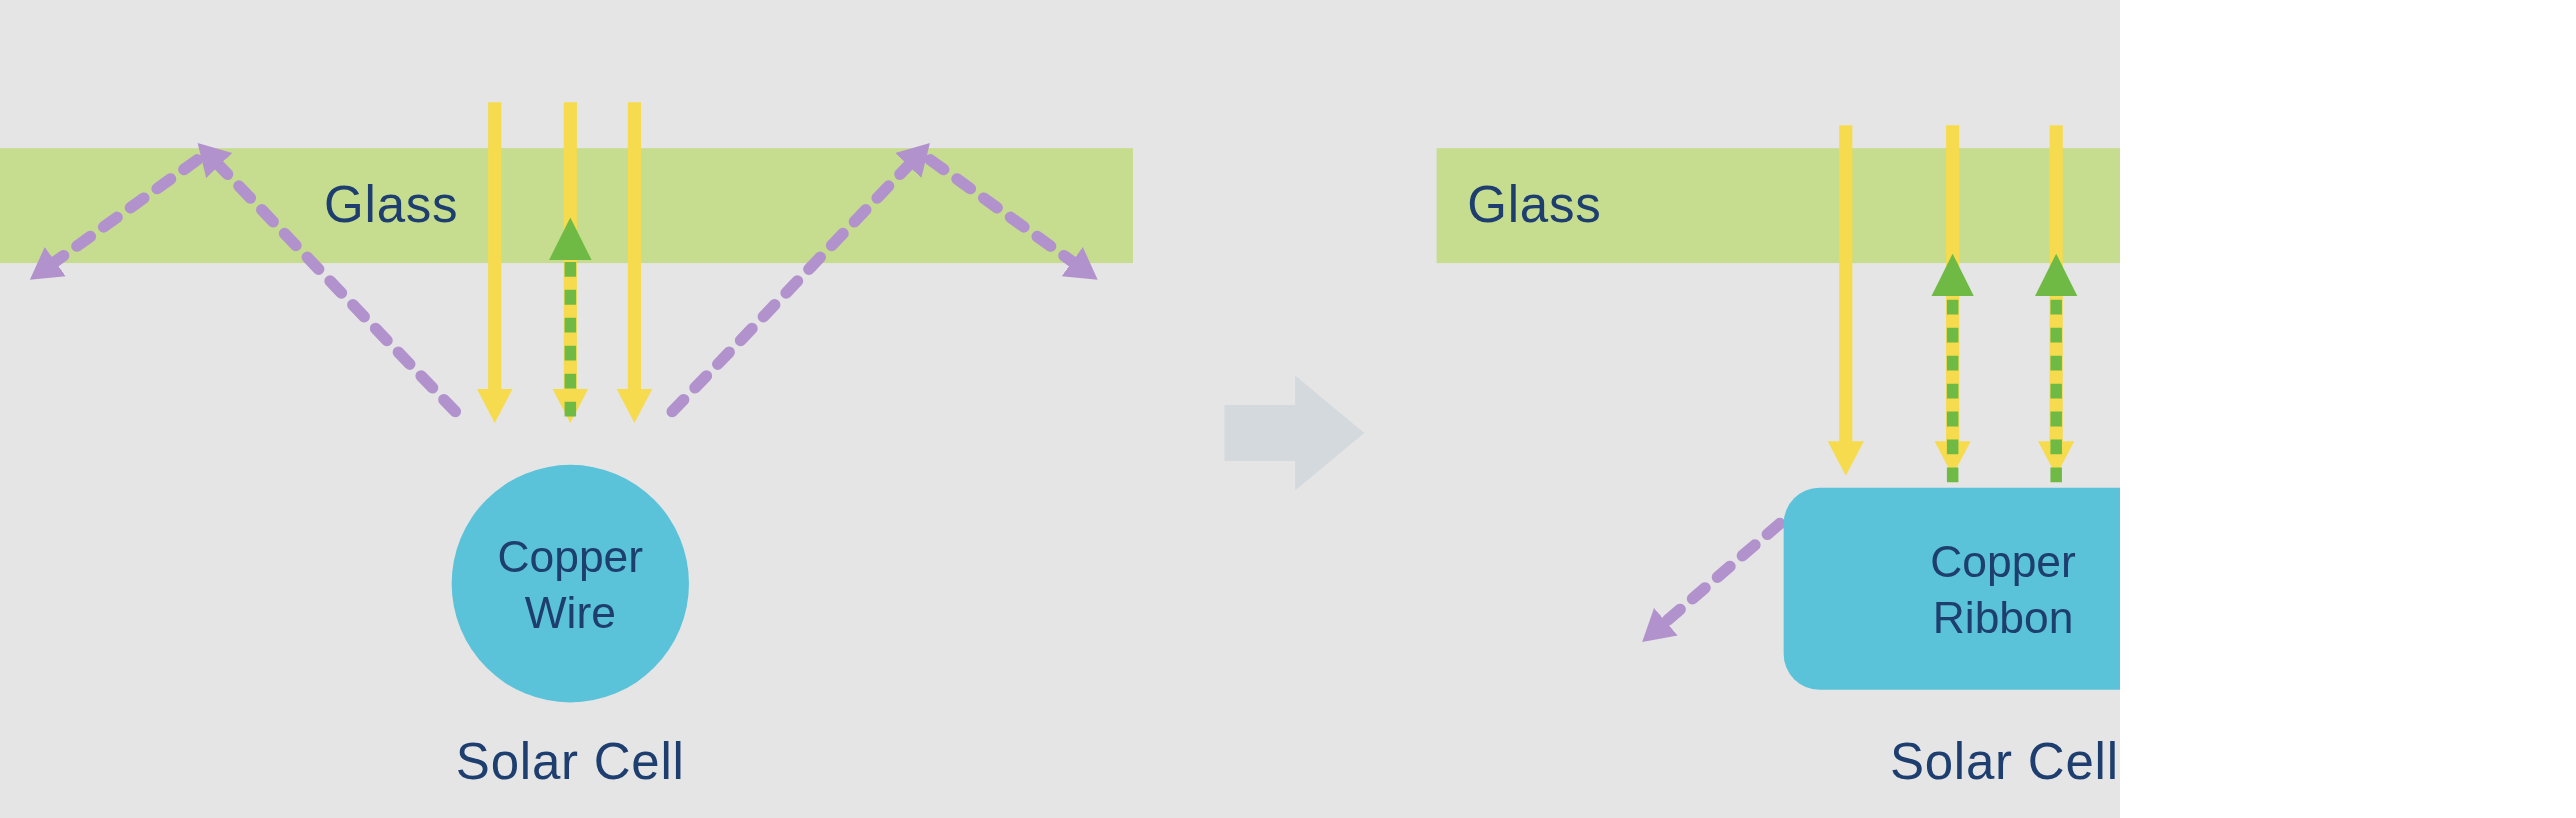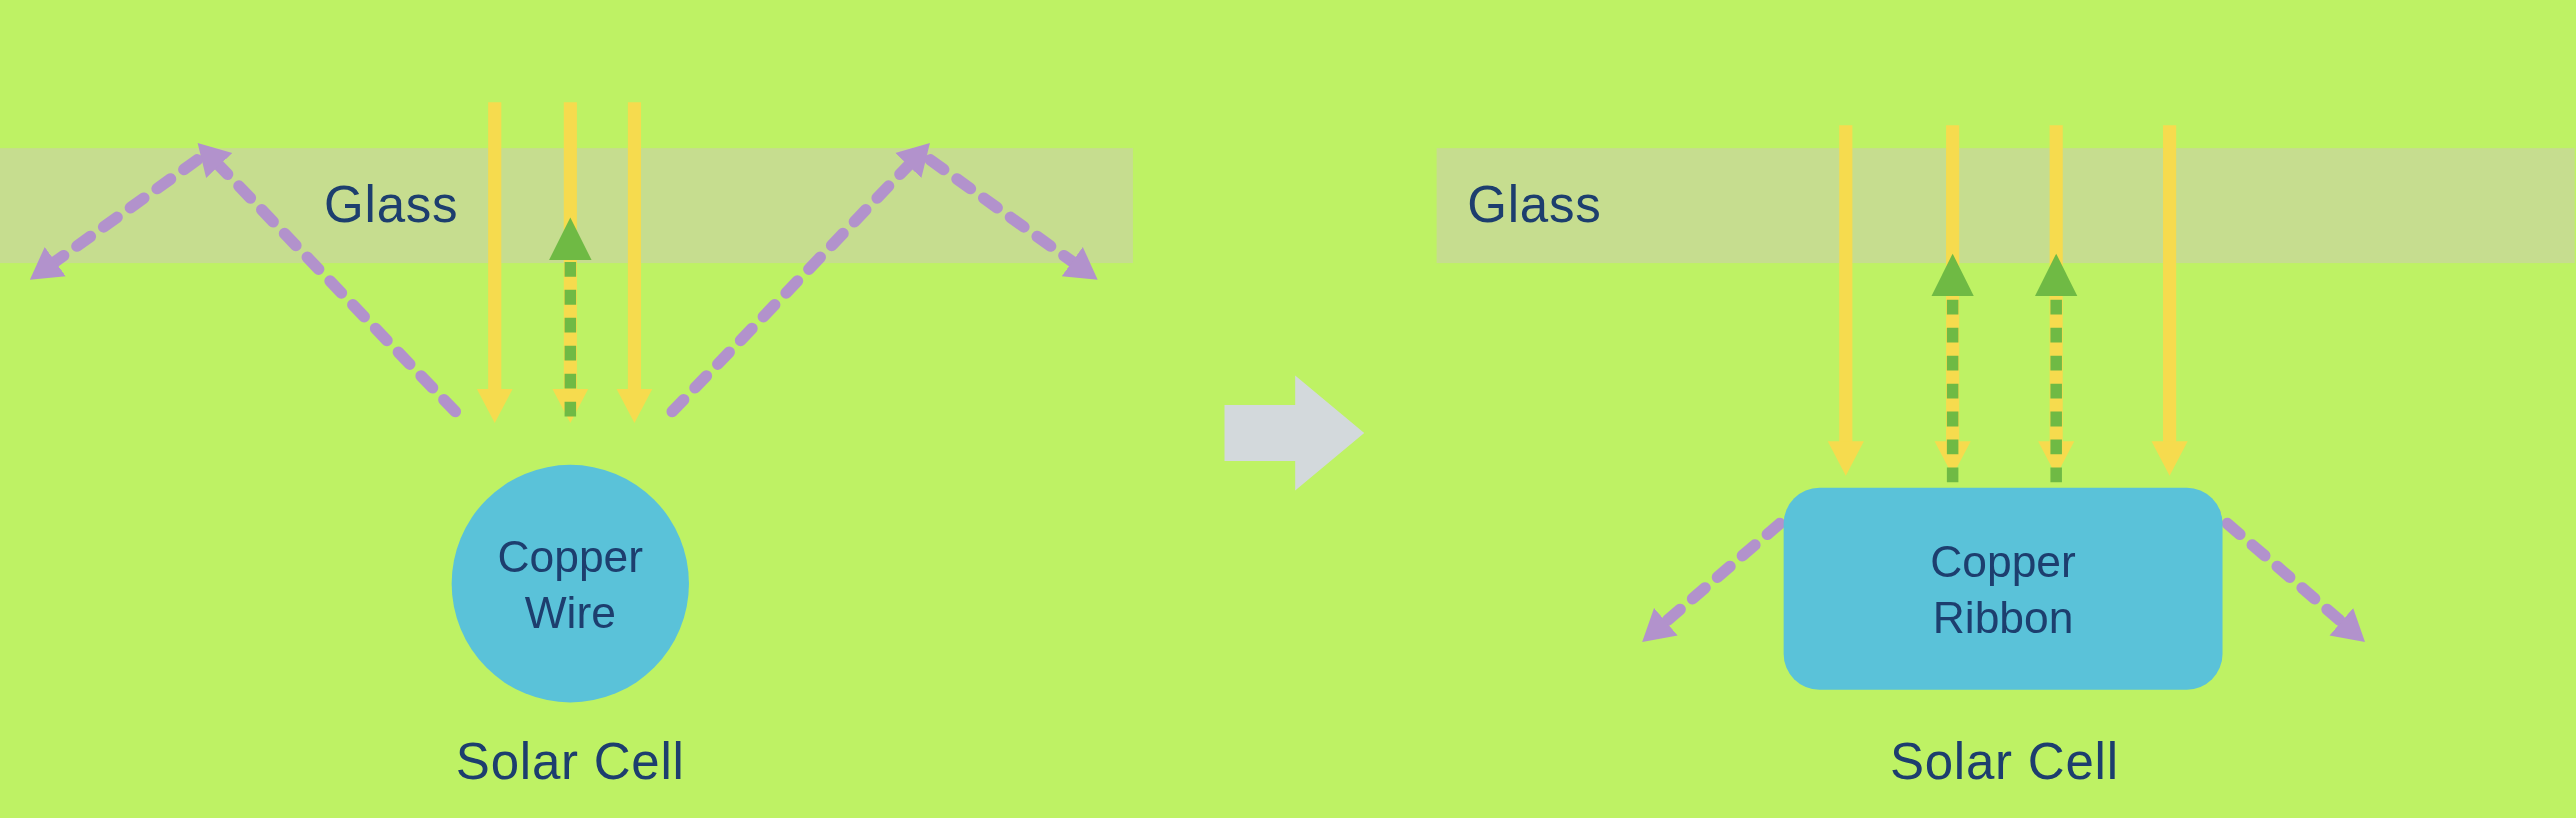--- a/index.html
+++ b/index.html
@@ -1,20 +1,20 @@
 <!DOCTYPE html>
 <html style="font-size:10.3px"><head>
 <meta charset="utf-8">
 <style>
   html,body{margin:0;padding:0;background:#ffffff;}
   .viewport{
     position:relative;
-    width:2576px;height:819px;
+    width:2120px;height:819px;
     overflow:hidden;
-    background:#bef264;
+    background:#e5e5e5;
     font-family:"Liberation Sans", sans-serif;
   }
   .stage{
     position:absolute;top:0;left:0;
     width:1010px;height:321px;
     transform:scale(2.5517,2.5542);
     transform-origin:0 0;
   }
   .band{
     position:absolute;top:58px;height:45px;

